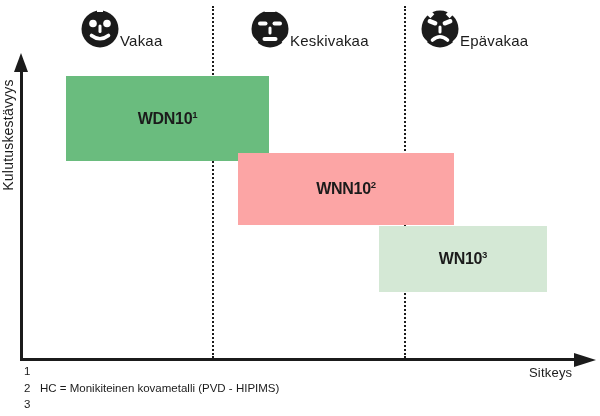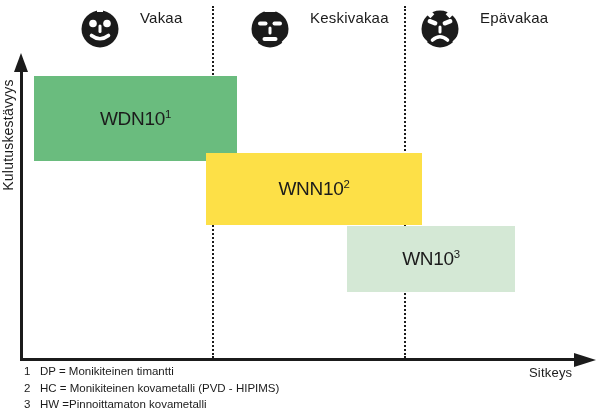--- a/index.html
+++ b/index.html
@@ -2,21 +2,21 @@
 <html><head>
 <meta charset="utf-8">
 <style>
   html,body { margin:0; padding:0; background:#fff; }
   #canvas {
     position:relative; width:600px; height:416px; background:#ffffff;
     font-family:"Liberation Sans", sans-serif; color:#1b1b1b; overflow:hidden;
   }
 
   
-  .legend-item { position:absolute; top:9px; height:40px; display:flex; align-items:flex-start; gap:20px; }
+  .legend-item { position:absolute; top:9px; height:40px; display:flex; align-items:flex-end; }
   .legend-item .face { width:40px; height:40px; flex:0 0 40px; }
   .legend-label { font-size:15px; letter-spacing:.2px; color:#1b1b1b; }
   #legend-vakaa { left:80px; }
   #legend-keskivakaa { left:250px; }
   #legend-epavakaa { left:420px; }
 
   
   .zone-line { position:absolute; top:6px; height:352px; width:0;
     border-left:2.6px dotted #1b1b1b; z-index:1; }
   #zone-line-1 { left:212px; }
@@ -28,21 +28,21 @@
     border-left:7px solid transparent; border-right:7px solid transparent; border-bottom:19px solid #1b1b1b; }
   .x-axis-line { position:absolute; left:20px; top:358.4px; width:556px; height:2.6px; background:#1b1b1b; z-index:3; }
   .x-axis-arrow { position:absolute; left:574px; top:352.7px; width:0; height:0; z-index:3;
     border-top:7px solid transparent; border-bottom:7px solid transparent; border-left:22px solid #1b1b1b; }
   .y-axis-label { position:absolute; left:8px; top:135px; transform:translate(-50%,-50%) rotate(-90deg);
     white-space:nowrap; font-size:14px; letter-spacing:.2px; }
   .x-axis-label { position:absolute; left:529px; top:365px; font-size:13px; letter-spacing:.2px; }
 
   
   .grade-box { position:absolute; z-index:2; display:flex; align-items:center; justify-content:center;
-    font-weight:normal; font-size:19px; letter-spacing:-.3px; color:#1b1b1b; }
+    font-weight:bold; font-size:16px; letter-spacing:-.3px; color:#1b1b1b;margin-left:32px; }
   .grade-box sup { font-size:60%; vertical-align:super; line-height:0; }
 
   
   .footnotes { position:absolute; left:24px; top:364px; display:flex; flex-direction:column; gap:2.5px; }
   .footnote { display:flex; gap:9px; font-size:11.5px; line-height:14px; color:#1b1b1b; }
   .footnote .fn-num { min-width:7px; }
 </style>
 </head>
 <body>
 
@@ -88,42 +88,40 @@
     </svg>
     <span class="legend-label">Keskivakaa</span>
   </div>
 
   <div class="zone-line" id="zone-line-1"></div>
   <div class="zone-line" id="zone-line-2"></div>
 
   <div class="grade-box" style="left: 34px; top: 76px; width: 203px; height: 85px; background: rgb(106, 188, 126);">
     <span><span>WDN10</span><sup>1</sup></span>
   </div>
-  <div class="grade-box" style="left: 206px; top: 153px; width: 216px; height: 72px; background: #fde047;">
+  <div class="grade-box" style="left: 206px; top: 153px; width: 216px; height: 72px; background: #fca5a5;">
     <span><span>WNN10</span><sup>2</sup></span>
   </div>
   <div class="grade-box" style="left: 347px; top: 226px; width: 168px; height: 66px; background: rgb(212, 232, 213);">
     <span><span>WN10</span><sup>3</sup></span>
   </div>
 
   <div class="y-axis-line"></div>
   <div class="y-axis-arrow"></div>
   <div class="x-axis-line"></div>
   <div class="x-axis-arrow"></div>
   <div class="y-axis-label">Kulutuskestävyys</div>
   <div class="x-axis-label">Sitkeys</div>
 
   <div class="footnotes">
     <div class="footnote">
       <span class="fn-num">1</span>
-      <span class="fn-text">DP = Monikiteinen timantti</span>
     </div>
     <div class="footnote">
       <span class="fn-num">2</span>
       <span class="fn-text">HC = Monikiteinen kovametalli (PVD - HIPIMS)</span>
     </div>
     <div class="footnote">
       <span class="fn-num">3</span>
-      <span class="fn-text">HW =Pinnoittamaton kovametalli</span>
     </div>
   </div>
 
 </div>
 
 </body></html>

